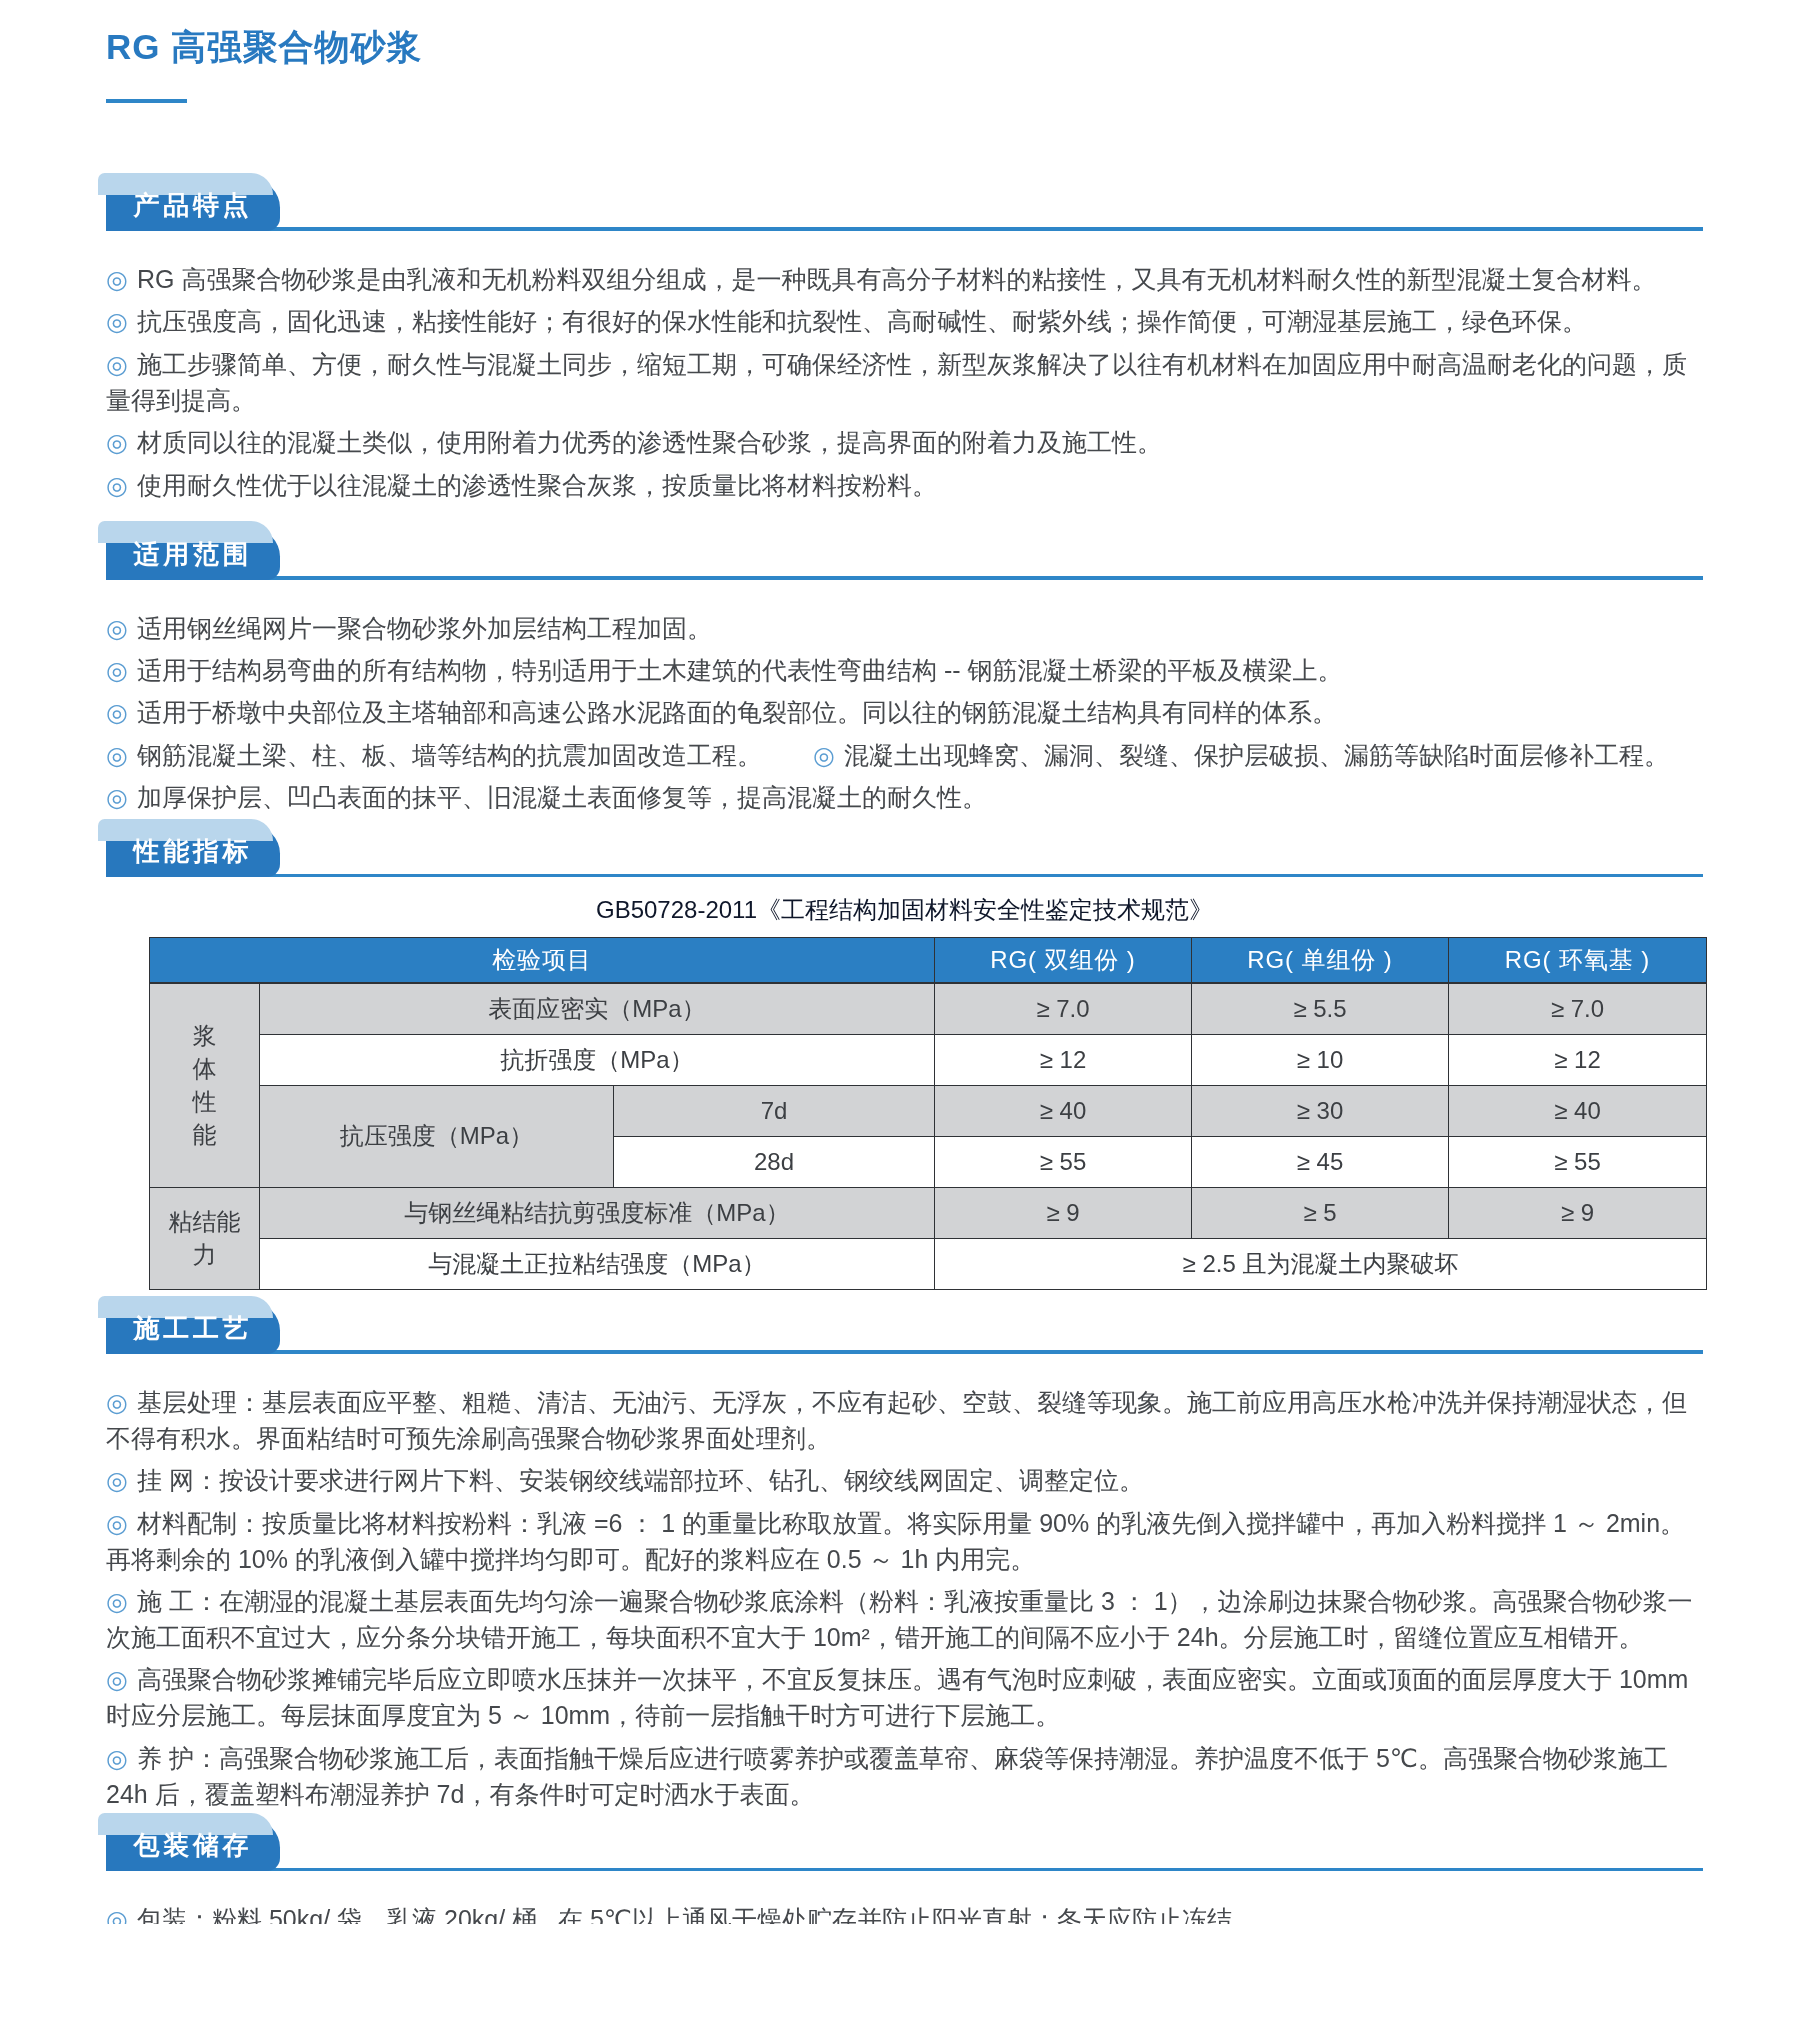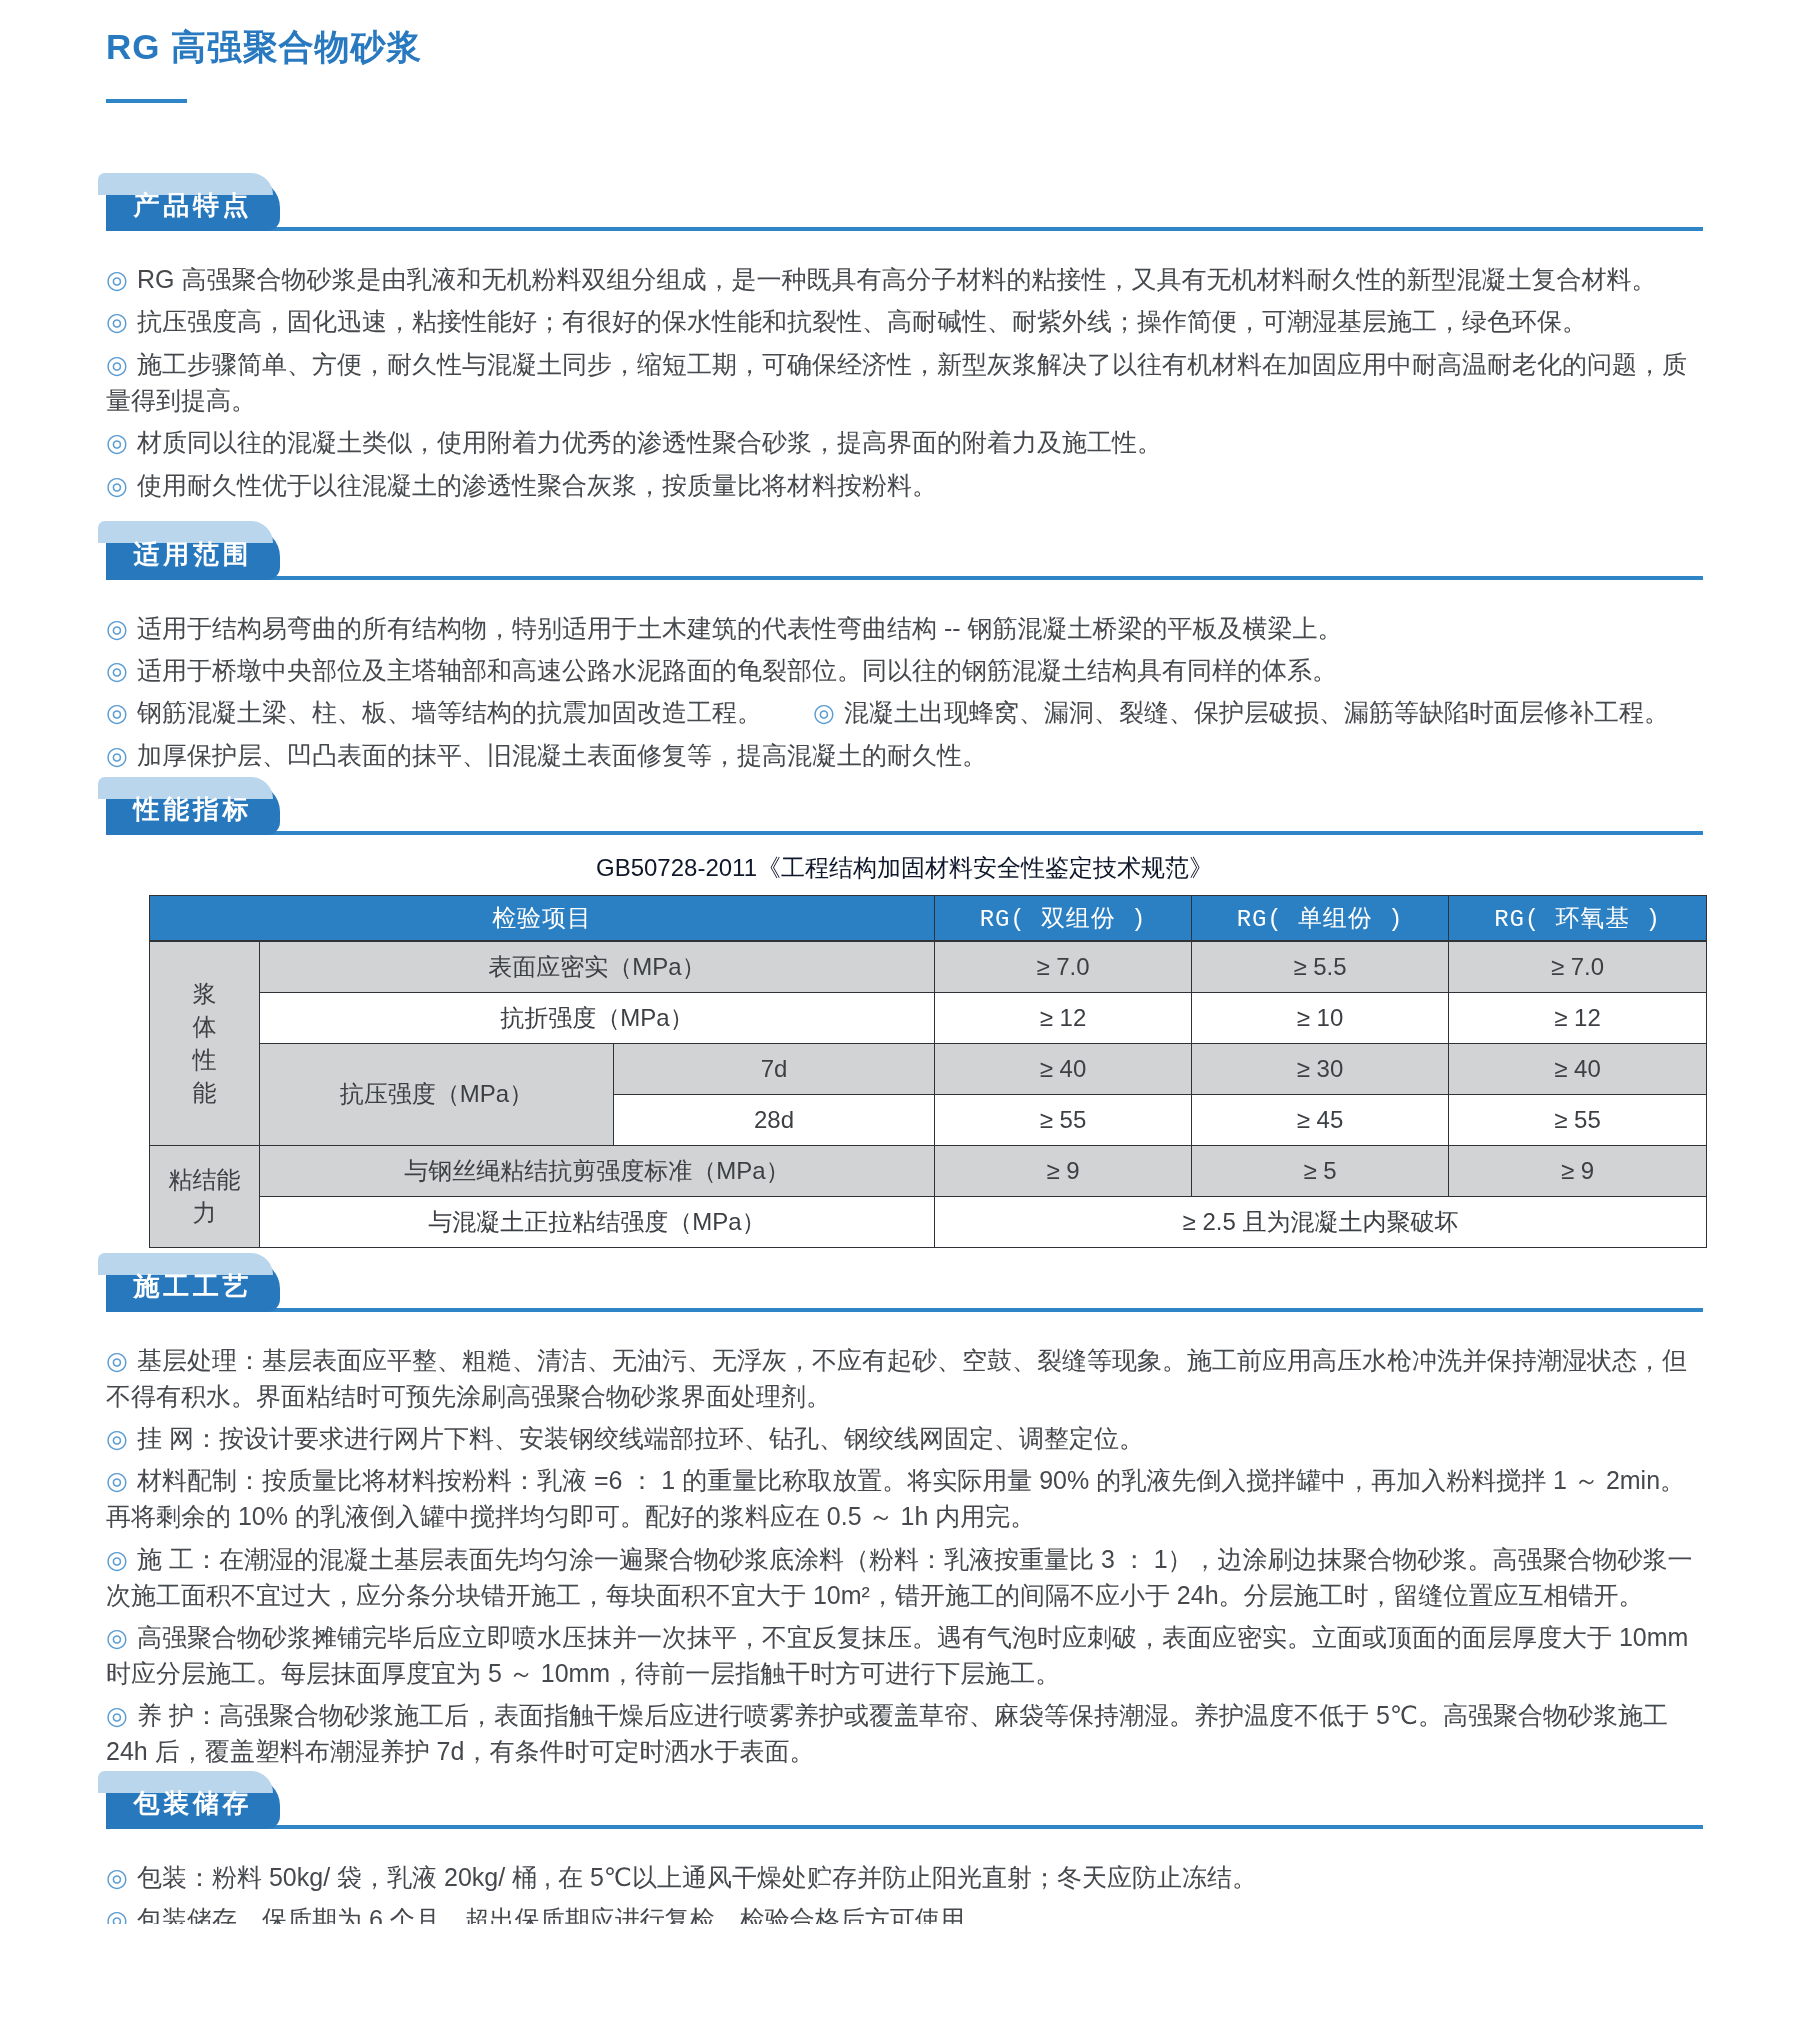--- a/index.html
+++ b/index.html
@@ -57,21 +57,21 @@
     width:1557px;margin:11px 0 0 43px;
   }
   table.perf th,table.perf td{
     border:1.8px solid #2f3236;
     text-align:center;vertical-align:middle;
     font-size:24px;color:#3c3f43;font-weight:normal;
     padding:0 5.5px;overflow:hidden;
   }
   table.perf thead th{
     background:#2b7fc3;color:#ffffff;height:44px;
-    border-bottom:2.8px solid #2f3236;letter-spacing:0.9px;font-family:Liberation Mono, monospace;
+    border-bottom:2.8px solid #2f3236;letter-spacing:0.9px;
   }
   table.perf td{height:50px;}
   .cell-gray{background:#d2d3d5;}
   .grp{white-space:pre-line;line-height:33px;background:#d2d3d5;}
 </style>
 </head>
 <body>
 
 <div class="page">
   <div class="content">
@@ -96,20 +96,21 @@
     </div>
 
     <div class="sec sec-scope">
       <div class="sec-head">
         <div class="rule"></div>
         <div class="badge">
           <span class="badge-label">适用范围</span>
         </div>
       </div>
       <div class="bullets">
+        <p><span class="mk">◎</span><span>适用钢丝绳网片一聚合物砂浆外加层结构工程加固。</span></p>
         <p><span class="mk">◎</span><span>适用于结构易弯曲的所有结构物，特别适用于土木建筑的代表性弯曲结构 -- 钢筋混凝土桥梁的平板及横梁上。</span></p>
         <p><span class="mk">◎</span><span>适用于桥墩中央部位及主塔轴部和高速公路水泥路面的龟裂部位。同以往的钢筋混凝土结构具有同样的体系。</span></p>
         <p><span class="mk">◎</span><span>钢筋混凝土梁、柱、板、墙等结构的抗震加固改造工程。</span><span class="mk pair-gap">◎</span><span>混凝土出现蜂窝、漏洞、裂缝、保护层破损、漏筋等缺陷时面层修补工程。</span></p>
         <p><span class="mk">◎</span><span>加厚保护层、凹凸表面的抹平、旧混凝土表面修复等，提高混凝土的耐久性。</span></p>
       </div>
     </div>
 
     <div class="sec sec-performance">
       <div class="sec-head">
         <div class="rule"></div>

